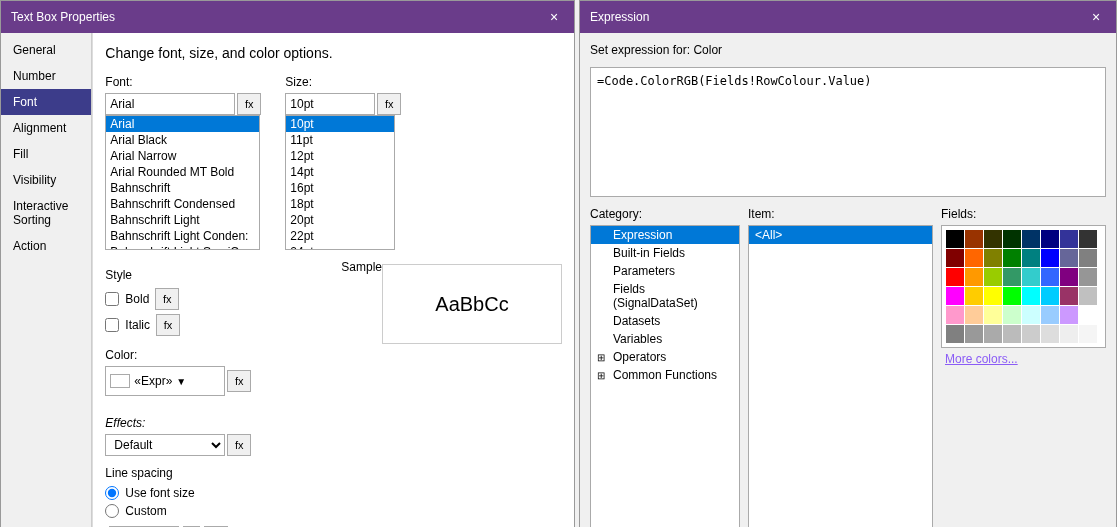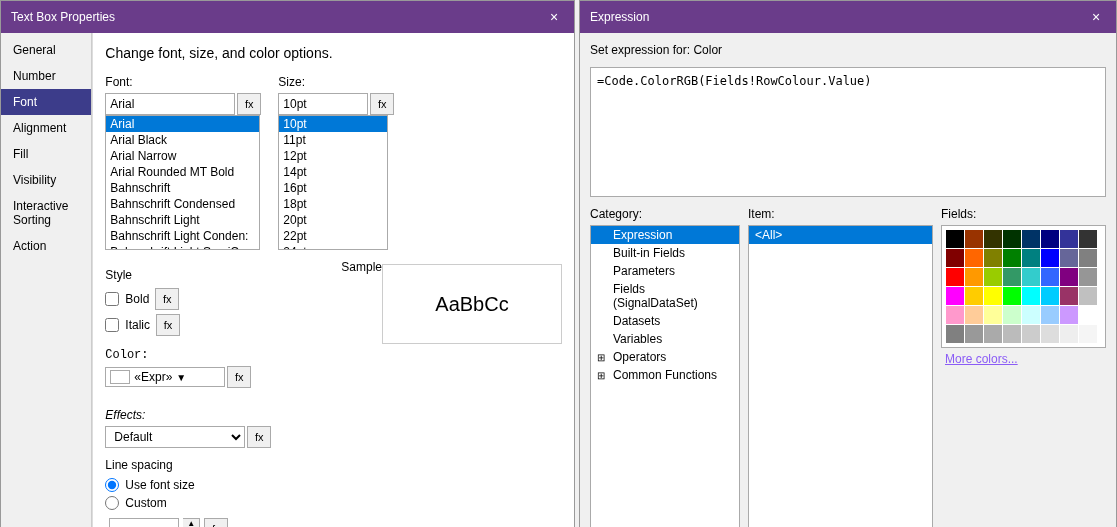--- a/index.html
+++ b/index.html
@@ -59,21 +59,21 @@
       padding: 12px;
       background: white;
       border-left: 1px solid #ddd;
     }
     .main-title {
       font-size: 14px;
       color: #000;
       margin-bottom: 14px;
       font-weight: normal;
     }
-    .row { display: flex; gap: 17px; margin-bottom: 10px; }
+    .row { display: flex; gap: 24px; margin-bottom: 10px; }
     .col { display: flex; flex-direction: column; }
     .label { font-size: 12px; color: #000; margin-bottom: 4px; }
     .input-row { display: flex; gap: 2px; align-items: center; }
     input[type="text"] {
       border: 1px solid #aaa;
       padding: 2px 4px;
       font-size: 12px;
       height: 22px;
       background: white;
     }
@@ -109,33 +109,33 @@
     .section-title { font-size: 12px; color: #000; margin-top: 8px; margin-bottom: 6px; }
     .checkbox-row { display: flex; align-items: center; gap: 6px; margin-bottom: 4px; }
     .checkbox-row input[type="checkbox"] { width: 14px; height: 14px; }
 
     
     .color-dropdown-row { display: flex; gap: 2px; align-items: center; }
     .color-select {
       border: 1px solid #aaa;
       padding: 2px 4px;
       font-size: 12px;
-      height: 20px;
+      height: 30px;
       width: 120px;
       display: flex; align-items: center; gap: 4px;
     }
     .color-box { width: 20px; height: 14px; background: white; border: 1px solid #aaa; }
     .dropdown-arrow { font-size: 10px; }
 
     
     .effects-select {
       border: 1px solid #aaa;
       font-size: 12px;
       height: 22px;
-      width: 140px;
+      width: 120px;
       background: white;
       padding: 0 4px;
     }
 
     
     .radio-row { display: flex; align-items: center; gap: 6px; margin-bottom: 4px; }
     .radio-row input[type="radio"] { width: 14px; height: 14px; }
     .spacing-input-row { display: flex; align-items: center; gap: 4px; margin-top: 4px; padding-left: 4px; }
     .spinner-input {
       width: 70px;
@@ -339,21 +339,21 @@
           <div class="checkbox-row">
             <input type="checkbox" style="">
             <span>Bold</span>
             <button class="fx-btn">fx</button>
           </div>
           <div class="checkbox-row">
             <input type="checkbox" style="">
             <span>Italic</span>
             <button class="fx-btn">fx</button>
           </div>
-          <div class="label" style="margin-top:8px;font-family:Liberation Mono, monospace;">Color:</div>
+          <div class="label" style="margin-top:8px;">Color:</div>
           <div class="color-dropdown-row">
             <div class="color-select">
               <div class="color-box"></div>
               <span>«Expr»</span>
               <span class="dropdown-arrow">▼</span>
             </div>
             <button class="fx-btn">fx</button>
           </div>
           <div class="label" style="margin-top:20px;font-style:italic;">Effects:</div>
           <div class="color-dropdown-row">

